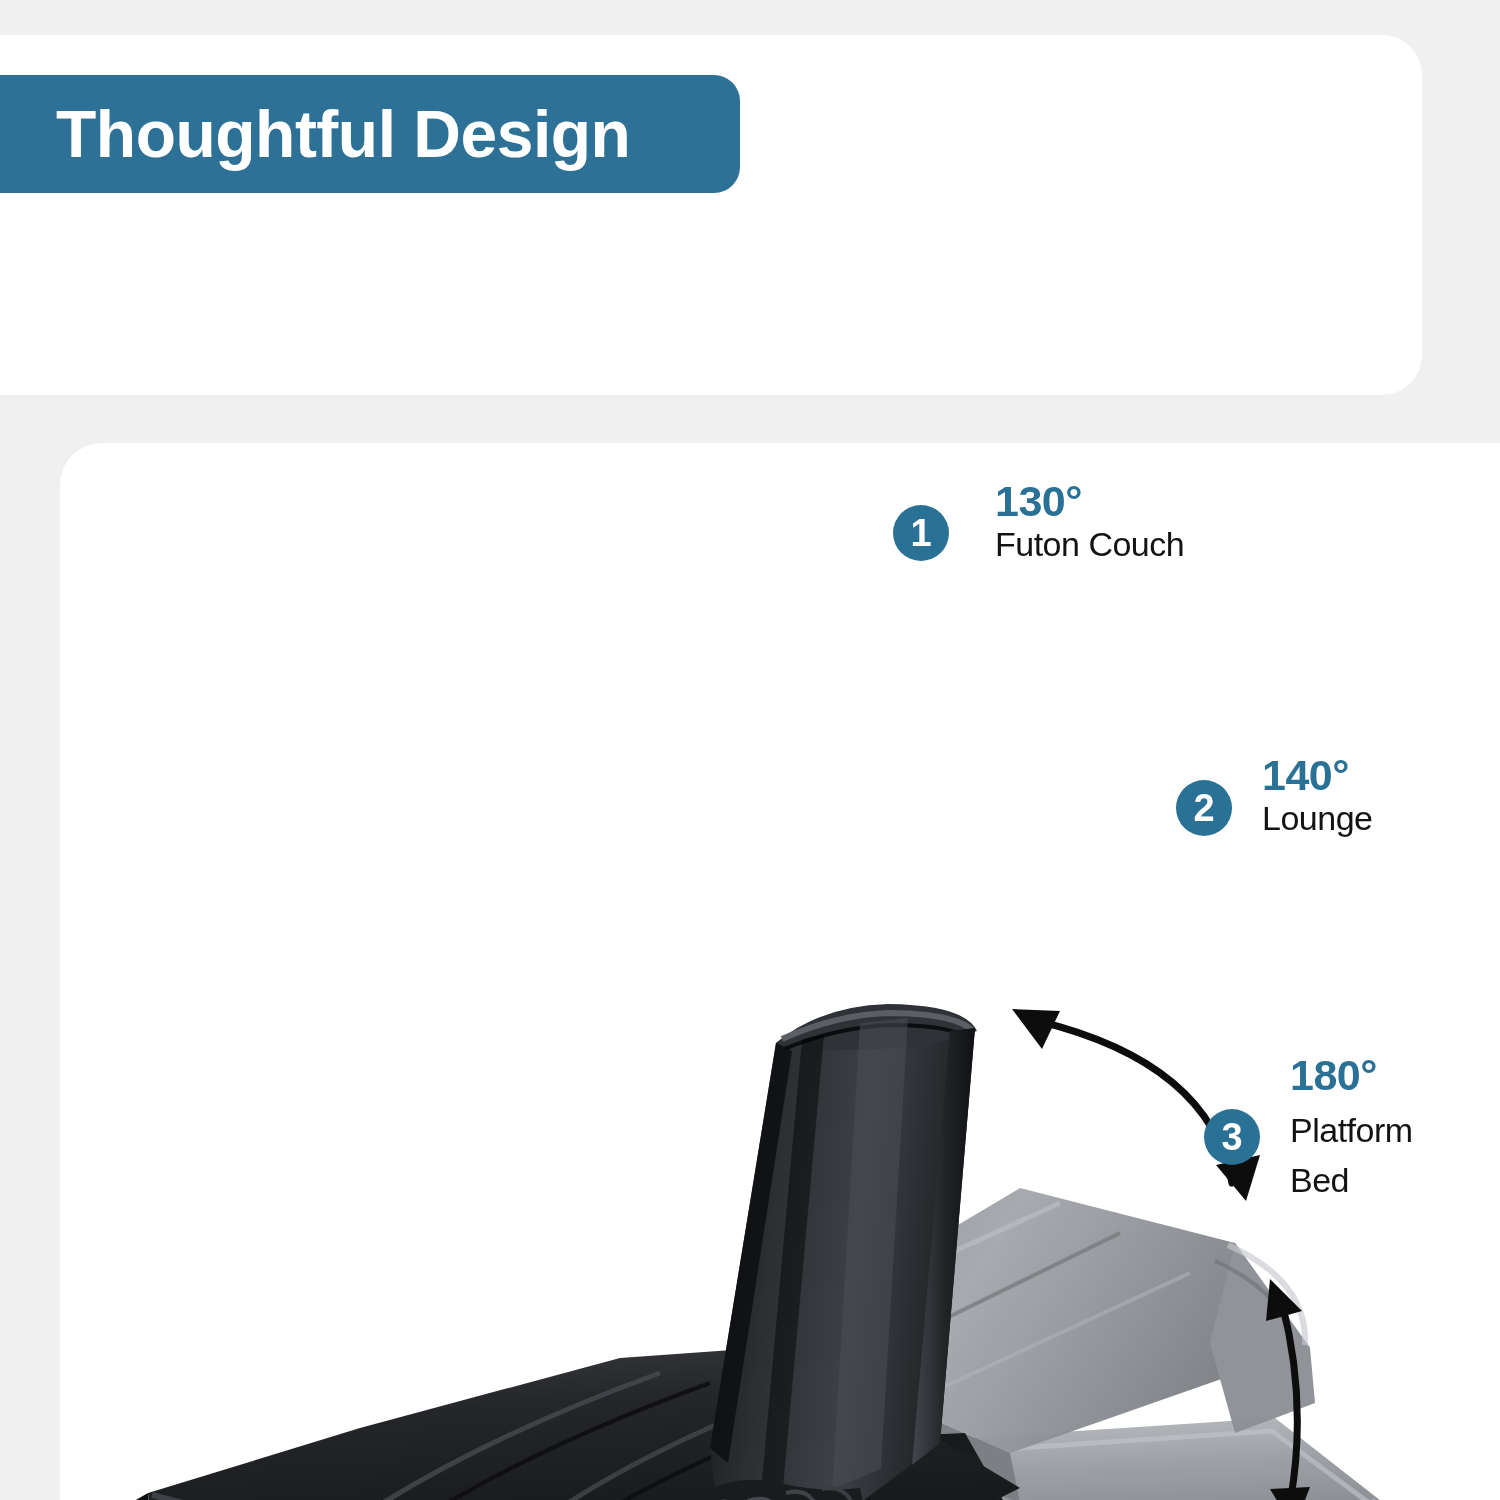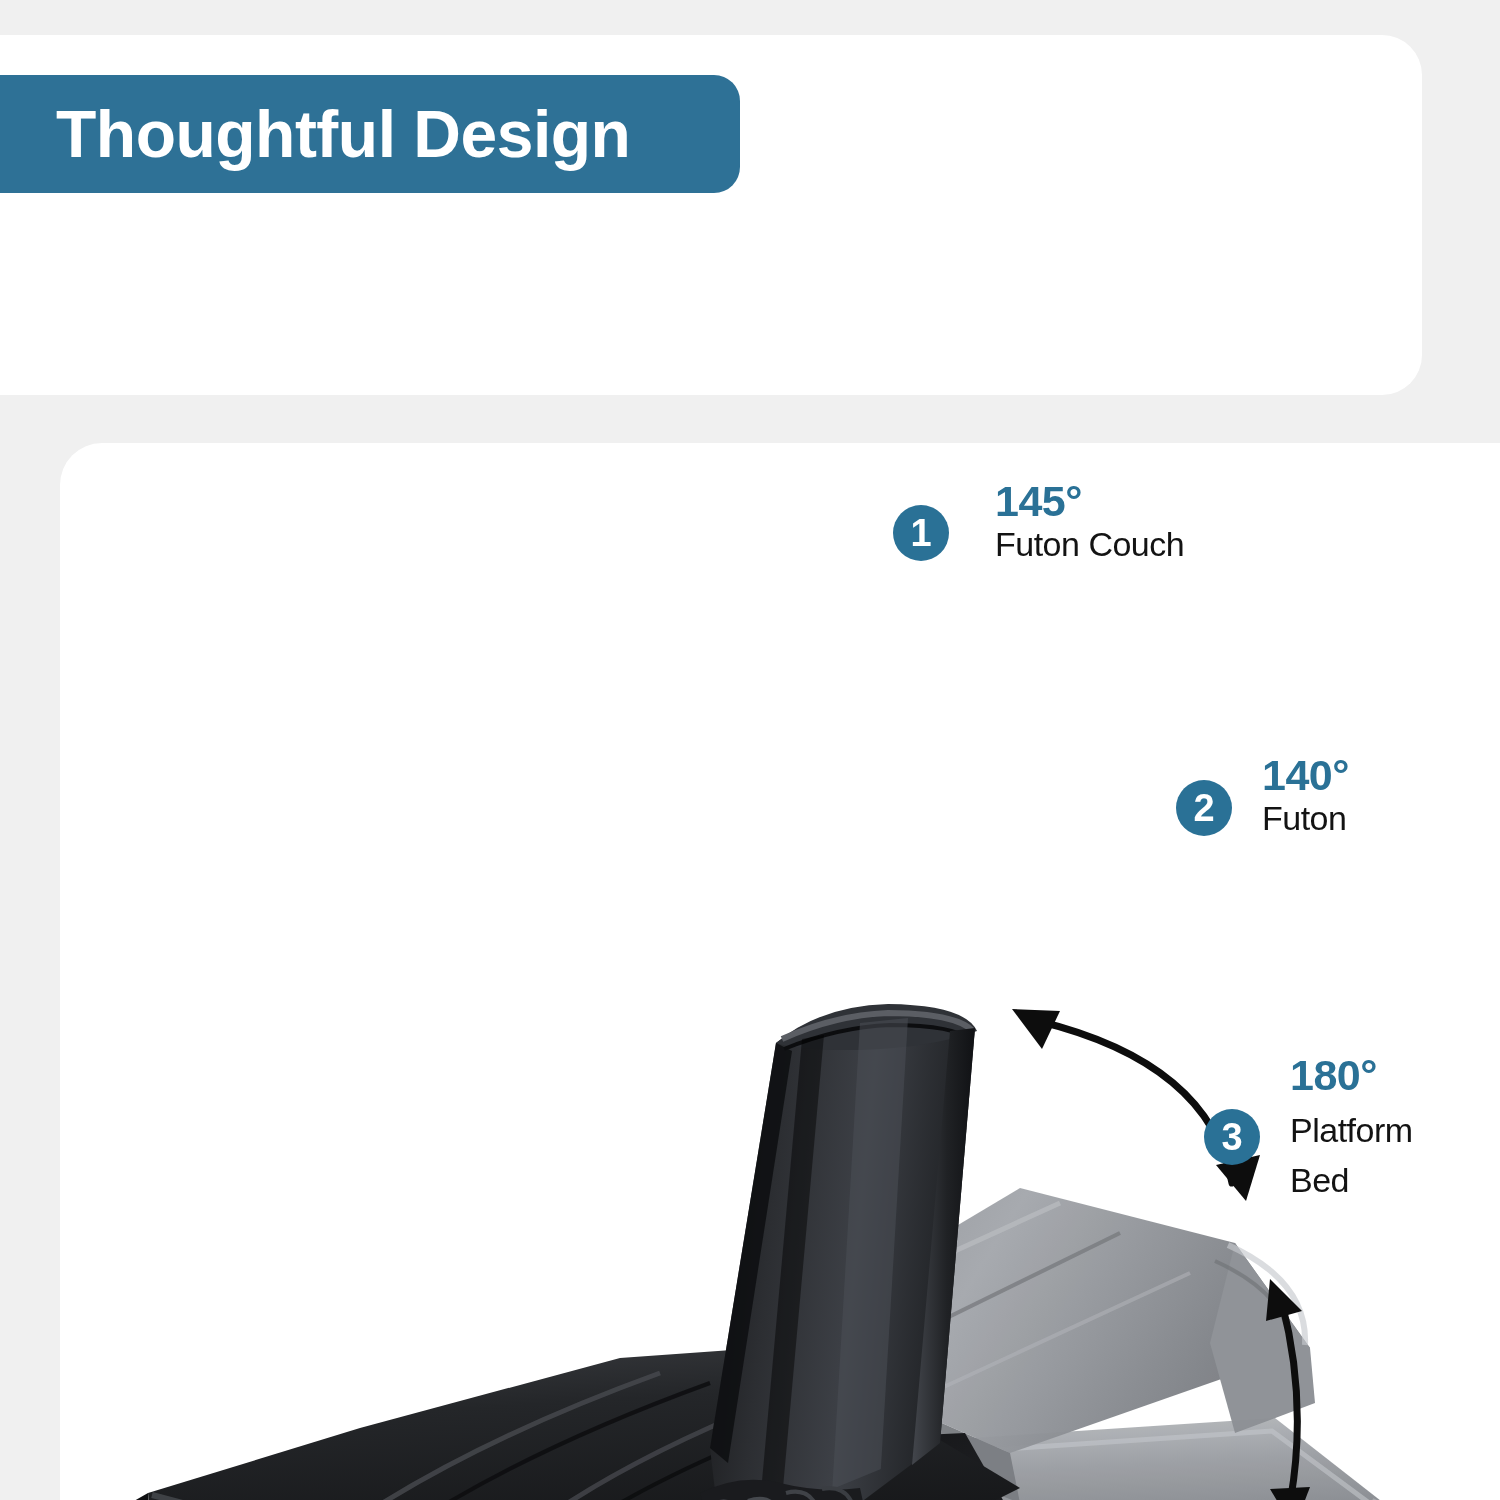--- a/index.html
+++ b/index.html
@@ -316,28 +316,28 @@
       <g fill="none" stroke="#0d0d0d" stroke-width="7" stroke-linecap="round">
         <path d="M 1222 860 Q 1248 960 1230 1060"></path>
       </g>
       <polygon points="1210,836 1242,868 1206,878" fill="#0d0d0d"></polygon>
       <polygon points="1234,1086 1210,1046 1250,1044" fill="#0d0d0d"></polygon>
     </svg>
   </div>
 
   <div class="callout co1">
     <div class="badge">1</div>
-    <div class="callout-angle">145°</div>
+    <div class="callout-angle">130°</div>
     <div class="callout-label">Futon Couch</div>
   </div>
 
   <div class="callout co2">
     <div class="badge">2</div>
     <div class="callout-angle">140°</div>
-    <div class="callout-label">Futon</div>
+    <div class="callout-label">Lounge</div>
   </div>
 
   <div class="callout co3">
     <div class="badge">3</div>
     <div class="callout-angle">180°</div>
     <div class="callout-label">Platform</div>
     <div class="callout-label">Bed</div>
   </div>
 
 </div>

